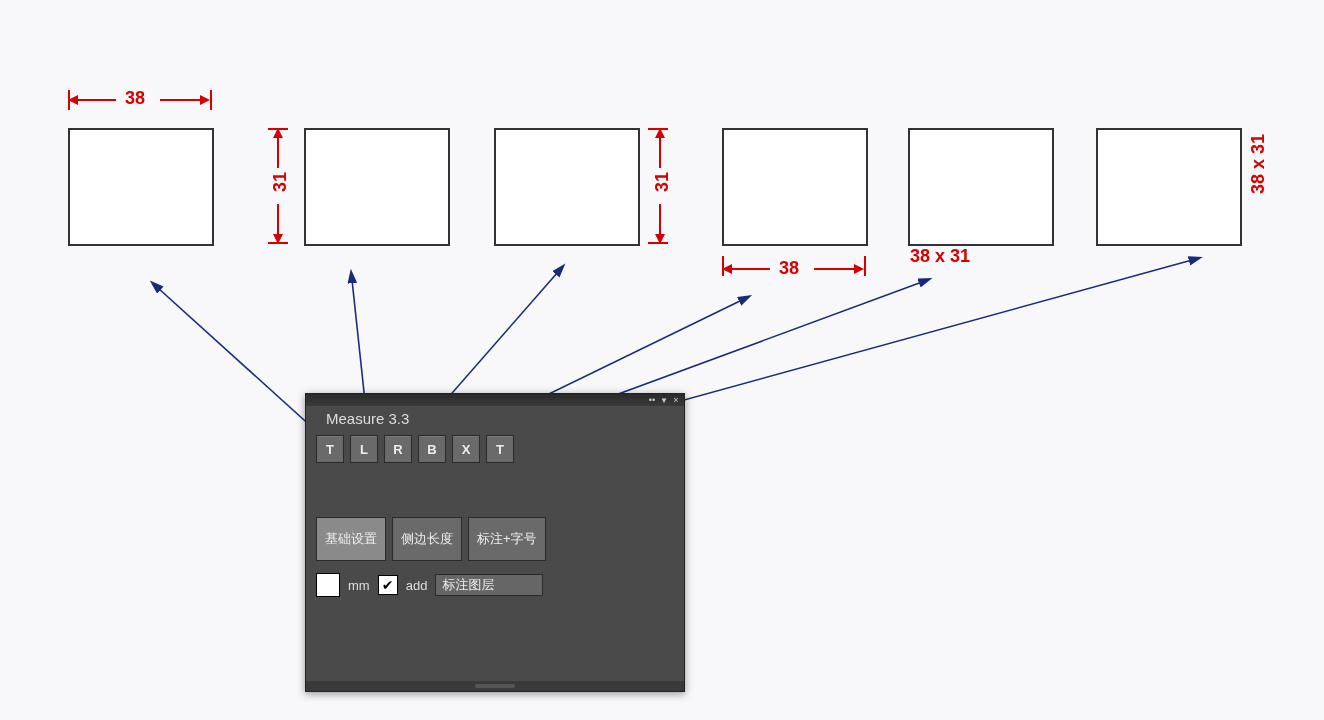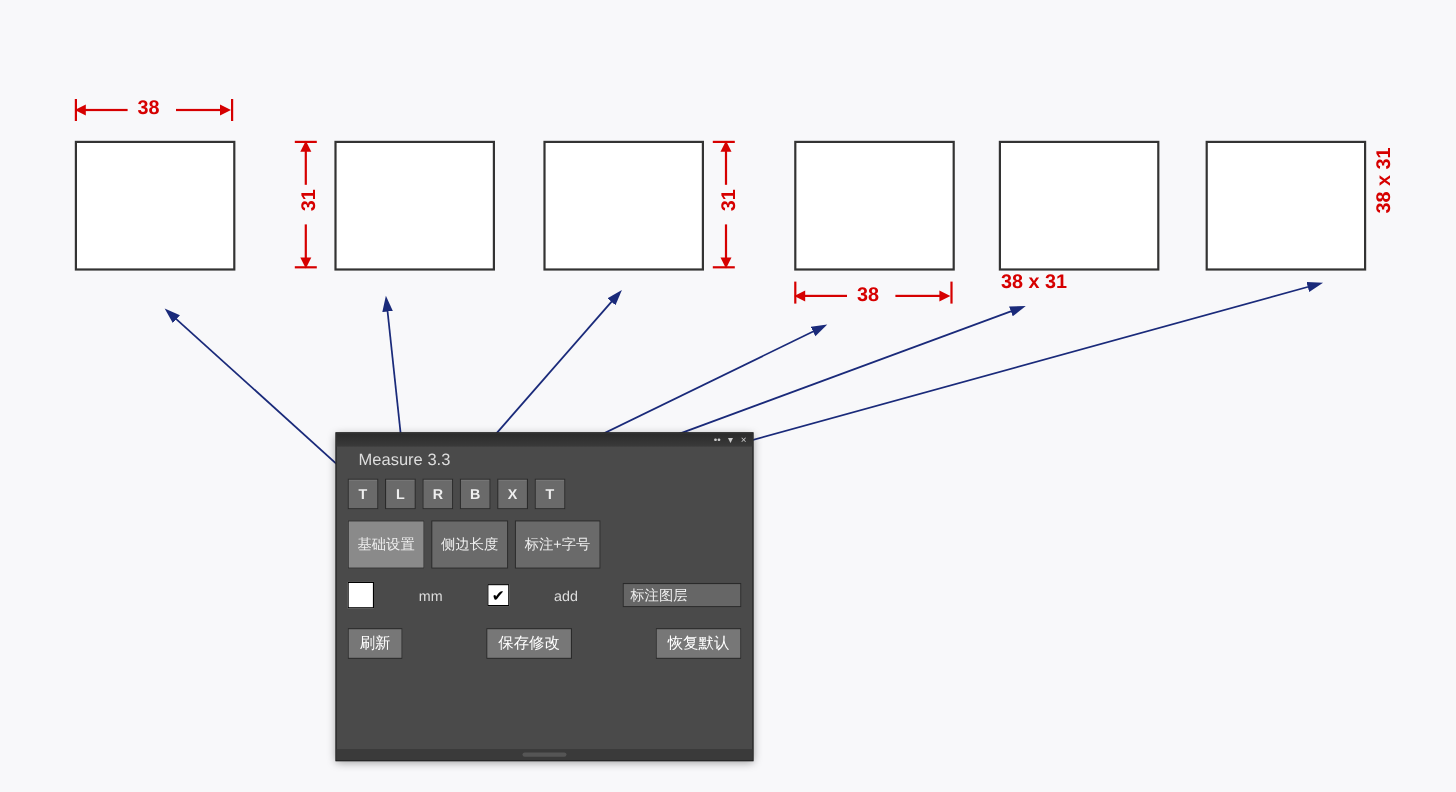--- a/index.html
+++ b/index.html
@@ -103,26 +103,27 @@
     box-shadow: inset 0 1px 0 rgba(255,255,255,.1);
   }
   .tab-row { display:flex; gap:6px; margin-bottom:12px;}
   .tab {
     padding:12px 8px;
     background:#6a6a6a;
     border:1px solid #2a2a2a;
     color:#eee; font-size:13px;
     cursor:pointer;
     filter: blur(0.6px);
+    margin-top: 44px;
   }
   .tab.active { background:#8a8a8a; }
   .form-row {
     display:flex; align-items:center; gap:8px;
     margin-bottom:12px;
-    color:#ddd; font-size:13px;justify-content:space-between;
+    color:#ddd; font-size:13px;
   }
   .swatch {
     width:22px;height:22px;background:#fff;border:1px solid #000;
     cursor:pointer;
   }
   .checkbox {
     width:18px;height:18px;background:#fff;border:1px solid #000;
     display:flex;align-items:center;justify-content:center;
     font-size:14px;color:#000;cursor:pointer;
   }
@@ -247,25 +248,20 @@
 
       <div class="form-row">
         <div class="swatch"></div>
         <span>mm</span>
         <div class="checkbox">✔</div>
         <span>add</span>
         <input class="input" style="width: 108px;" value="标注图层">
       </div>
 
 
-      <div class="form-row" style="margin-top:18px;gap:10px;">
-        <div class="btn">刷新</div>
-        <div class="btn">保存修改</div>
-        <div class="btn">恢复默认</div>
-      </div>
 
     </div>
     <div class="panel-footer">
       <div class="panel-footer-grip"></div>
     </div>
   </div>
 
 </div>
 
 </body></html>

